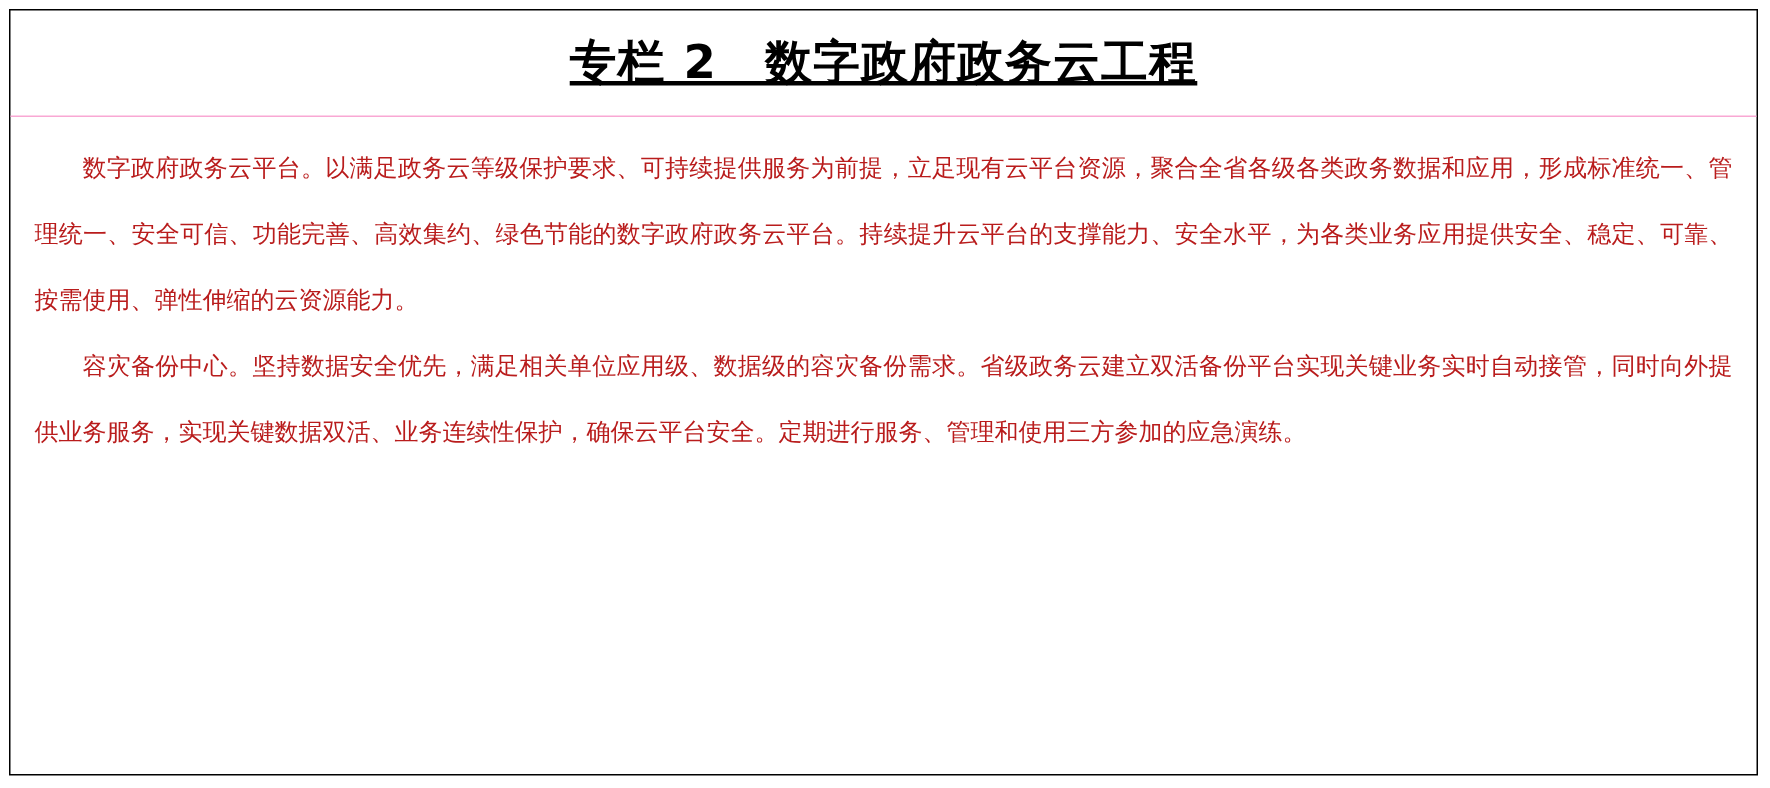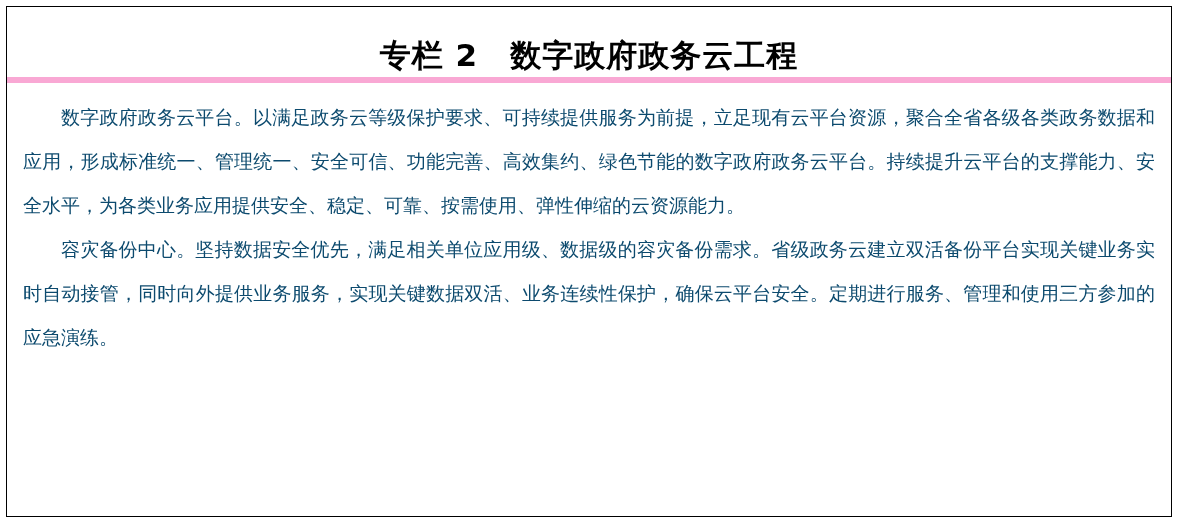--- a/index.html
+++ b/index.html
@@ -22,47 +22,48 @@
     height: 511px;
     border: 1px solid #000000;
     box-sizing: border-box;
     display: flex;
     flex-direction: column;
     background: #ffffff;
   }
   .panel-header {
     height: 70px;
     min-height: 70px;
-    border-bottom: 6px solid #f9a8d4;
+    border-bottom: 1px solid #f9a8d4;
     display: flex;
-    align-items: flex-end;
+    align-items: center;
     justify-content: center;
+    text-decoration: underline;
   }
   .panel-title {
     font-family: "DejaVu Sans", "Liberation Sans", sans-serif;
     font-weight: bold;
     font-size: 31px;
     letter-spacing: 1px;
     white-space: pre;
     color: #000000;
   }
   .panel-body {
     flex: 1;
     padding: 12px 16px 0 16px;
     box-sizing: border-box;
   }
   .para {
-    font-size: 19px;
+    font-size: 16px;
     line-height: 44px;
     text-indent: 2em;
     margin: 0;
     text-align: justify;
     text-justify: inter-ideograph;
     letter-spacing: 0px;
-    color: #0c4a6e;
+    color: #b91c1c;
   }
 </style>
 </head>
 <body>
 
 <div class="panel">
   <div class="panel-header">
     <div class="panel-title">专栏 2　数字政府政务云工程</div>
   </div>
   <div class="panel-body">

